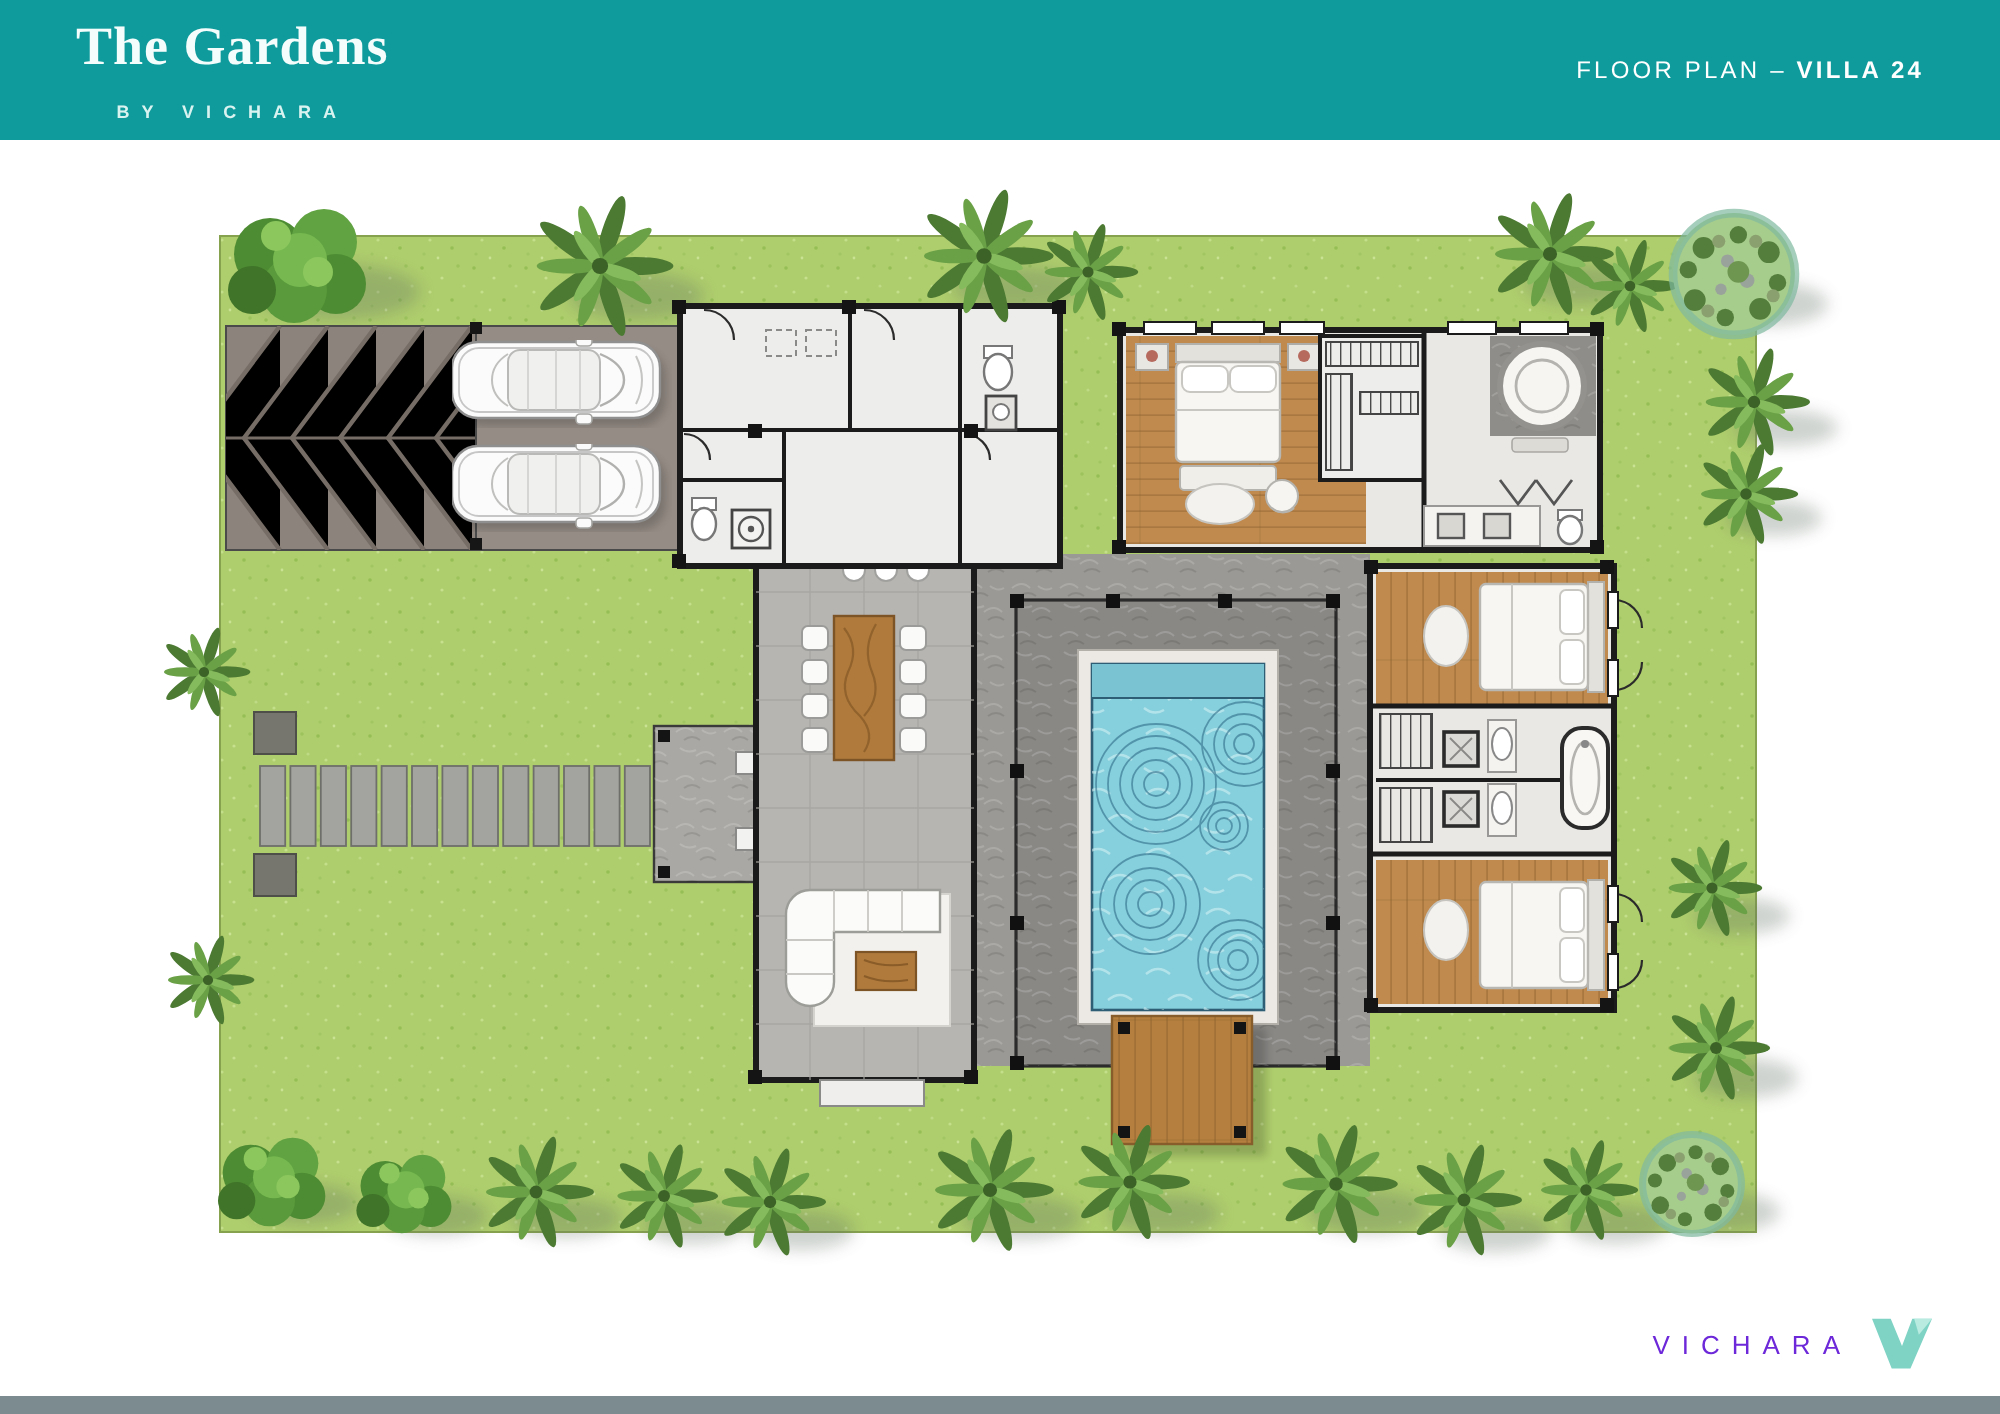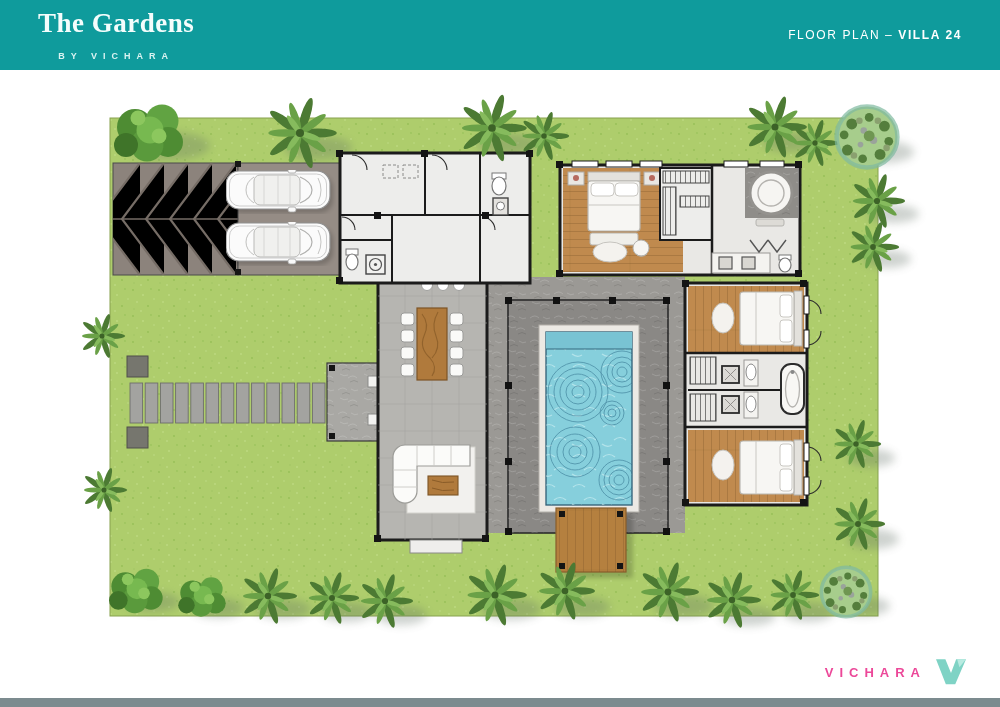--- a/index.html
+++ b/index.html
@@ -10,21 +10,21 @@
           align-items:center;justify-content:space-between;box-sizing:border-box;
           padding:0 38px;}
   .brand-block{display:flex;flex-direction:column;align-items:center;}
   .brand-title{font-family:"Liberation Serif", serif;font-weight:700;font-size:27px;
                color:#f4fdfc;letter-spacing:.5px;line-height:1;}
   .brand-sub{font-size:9px;color:#d9f3f1;letter-spacing:6px;margin-top:14px;font-weight:700;}
   .page-label{font-size:12px;color:#ffffff;letter-spacing:1.6px;font-weight:400;}
   .page-label b{font-weight:700;letter-spacing:1.6px;}
   
   #footer-brand{position:absolute;right:34px;bottom:22px;display:flex;align-items:center;gap:10px;}
-  #footer-brand .vtext{font-size:13px;font-weight:700;letter-spacing:6px;color:#ec4899;}
+  #footer-brand .vtext{font-size:13px;font-weight:400;letter-spacing:6px;color:#6d28d9;}
   #bottom-bar{position:absolute;left:0;bottom:0;width:1000px;height:9px;}
   svg{display:block;}
   #plan-svg{position:absolute;left:0;top:0;}
 </style>
 </head>
 <body>
 
 <div id="stage">
 
 <svg id="plan-svg" width="1000" height="707" viewBox="0 0 1000 707">

